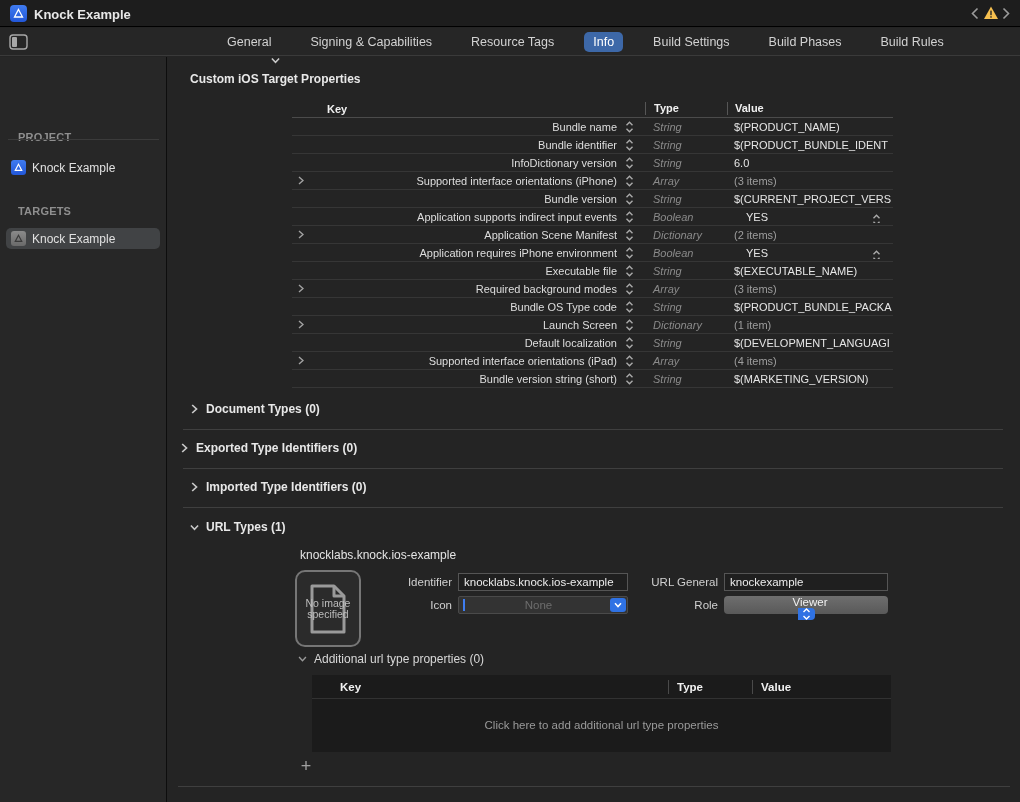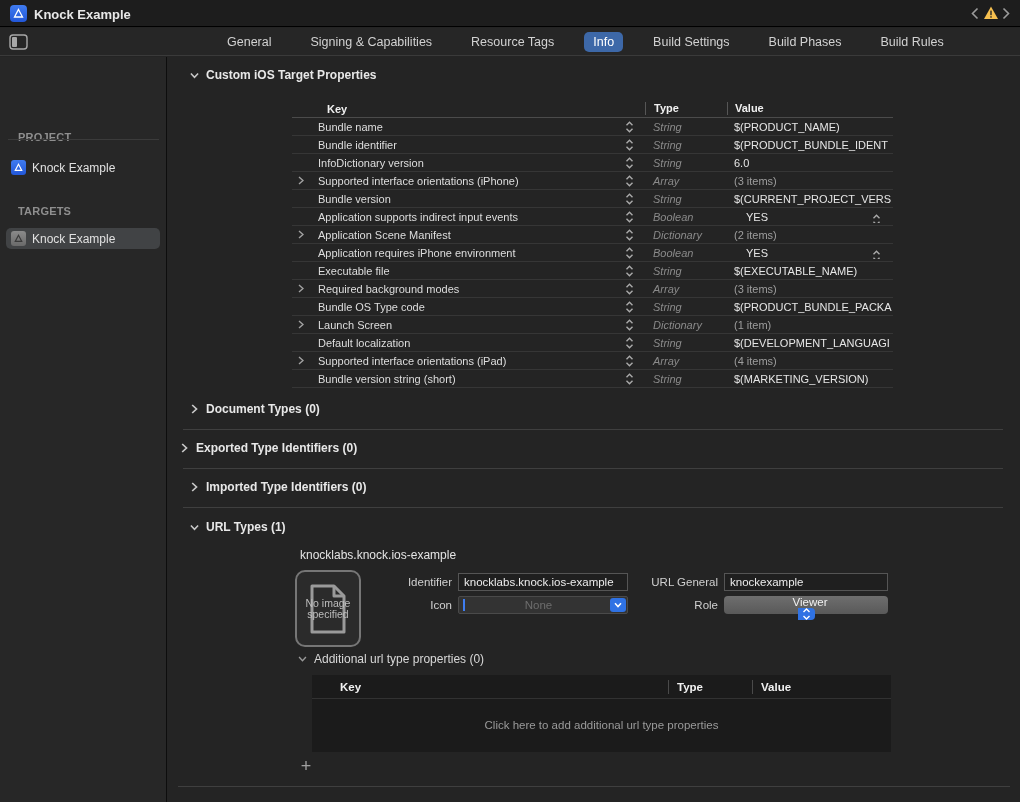--- a/index.html
+++ b/index.html
@@ -40,21 +40,21 @@
   .chev { width:9px; height:10px; display:flex; align-items:center; justify-content:center; }
   .hr { position:absolute; height:1px; background:#3f3f3f; }
   
   #prop-table { position:absolute; left:292px; top:100px; width:601px; }
   .pt-header { display:flex; height:18px; align-items:center; border-bottom:1px solid #4b4b4b; font-weight:700; color:#f0f0f0; }
   .pt-header .h-key { width:353px; padding-left:35px; }
   .pt-header .h-type { width:82px; padding-left:8px; border-left:1px solid #565656; height:13px; line-height:13px; }
   .pt-header .h-value { flex:1; padding-left:7px; border-left:1px solid #565656; height:13px; line-height:13px; }
   .pt-row { display:flex; height:18px; align-items:center; border-bottom:1px solid #363636; }
   .pt-row .disc { width:18px; display:flex; justify-content:center; }
-  .pt-row .key { width:307px; padding-left:8px; color:#dedede; white-space:nowrap; overflow:hidden; }
+  .pt-row .key { width:307px; padding-left:8px; color:#dedede; white-space:nowrap; overflow:hidden;text-align:right; }
   .pt-row .key-stepper { width:28px; display:flex; justify-content:flex-start; padding-left:8px; }
   .pt-row .type { width:82px; padding-left:8px; color:#8a8a8a;font-style:italic; }
   .pt-row .value { flex:1; padding-left:7px; color:#e6e6e6; white-space:nowrap; overflow:hidden; position:relative; }
   .pt-row .value.gray { color:#9e9e9e; }
   .pt-row .value.boolean { padding-left:19px; }
   .pt-row .value .val-stepper { position:absolute; right:12px; top:3px; }
   
   #url-item-name { position:absolute; left:300px; top:548px; font-size:12px; color:#e4e4e4; }
   #image-well { position:absolute; left:295px; top:570px; width:66px; height:77px; border:2px solid #767676;
     border-radius:10px; background:#2b2b2b; display:flex; align-items:center; justify-content:center; }
@@ -152,21 +152,21 @@
     <div class="side-row selected" style="top:171px">
       <span class="mini-icon gray">
         <svg width="9" height="9" viewBox="0 0 11 11">
             <path d="M5.5 1.5 L9.5 9 L1.5 9 Z" fill="none" stroke="#3a3a3a" stroke-width="1.4"></path>
           </svg>
       </span>
       <span>Knock Example</span>
     </div>
   </div>
 
-  <div class="section-header" style="left:190px; top:68px;">
+  <div class="section-header" style="left:190px; top:55px;flex-direction:column;">
     <span class="chev">
       <svg width="10" height="7" viewBox="0 0 10 7">
           <polyline points="1,1.2 5,5.5 9,1.2" fill="none" stroke="#c8c8c8" stroke-width="1.7"></polyline>
         </svg>
     </span>
     <span>Custom iOS Target Properties</span>
   </div>
 
   <div id="prop-table">
     <div class="pt-header">

